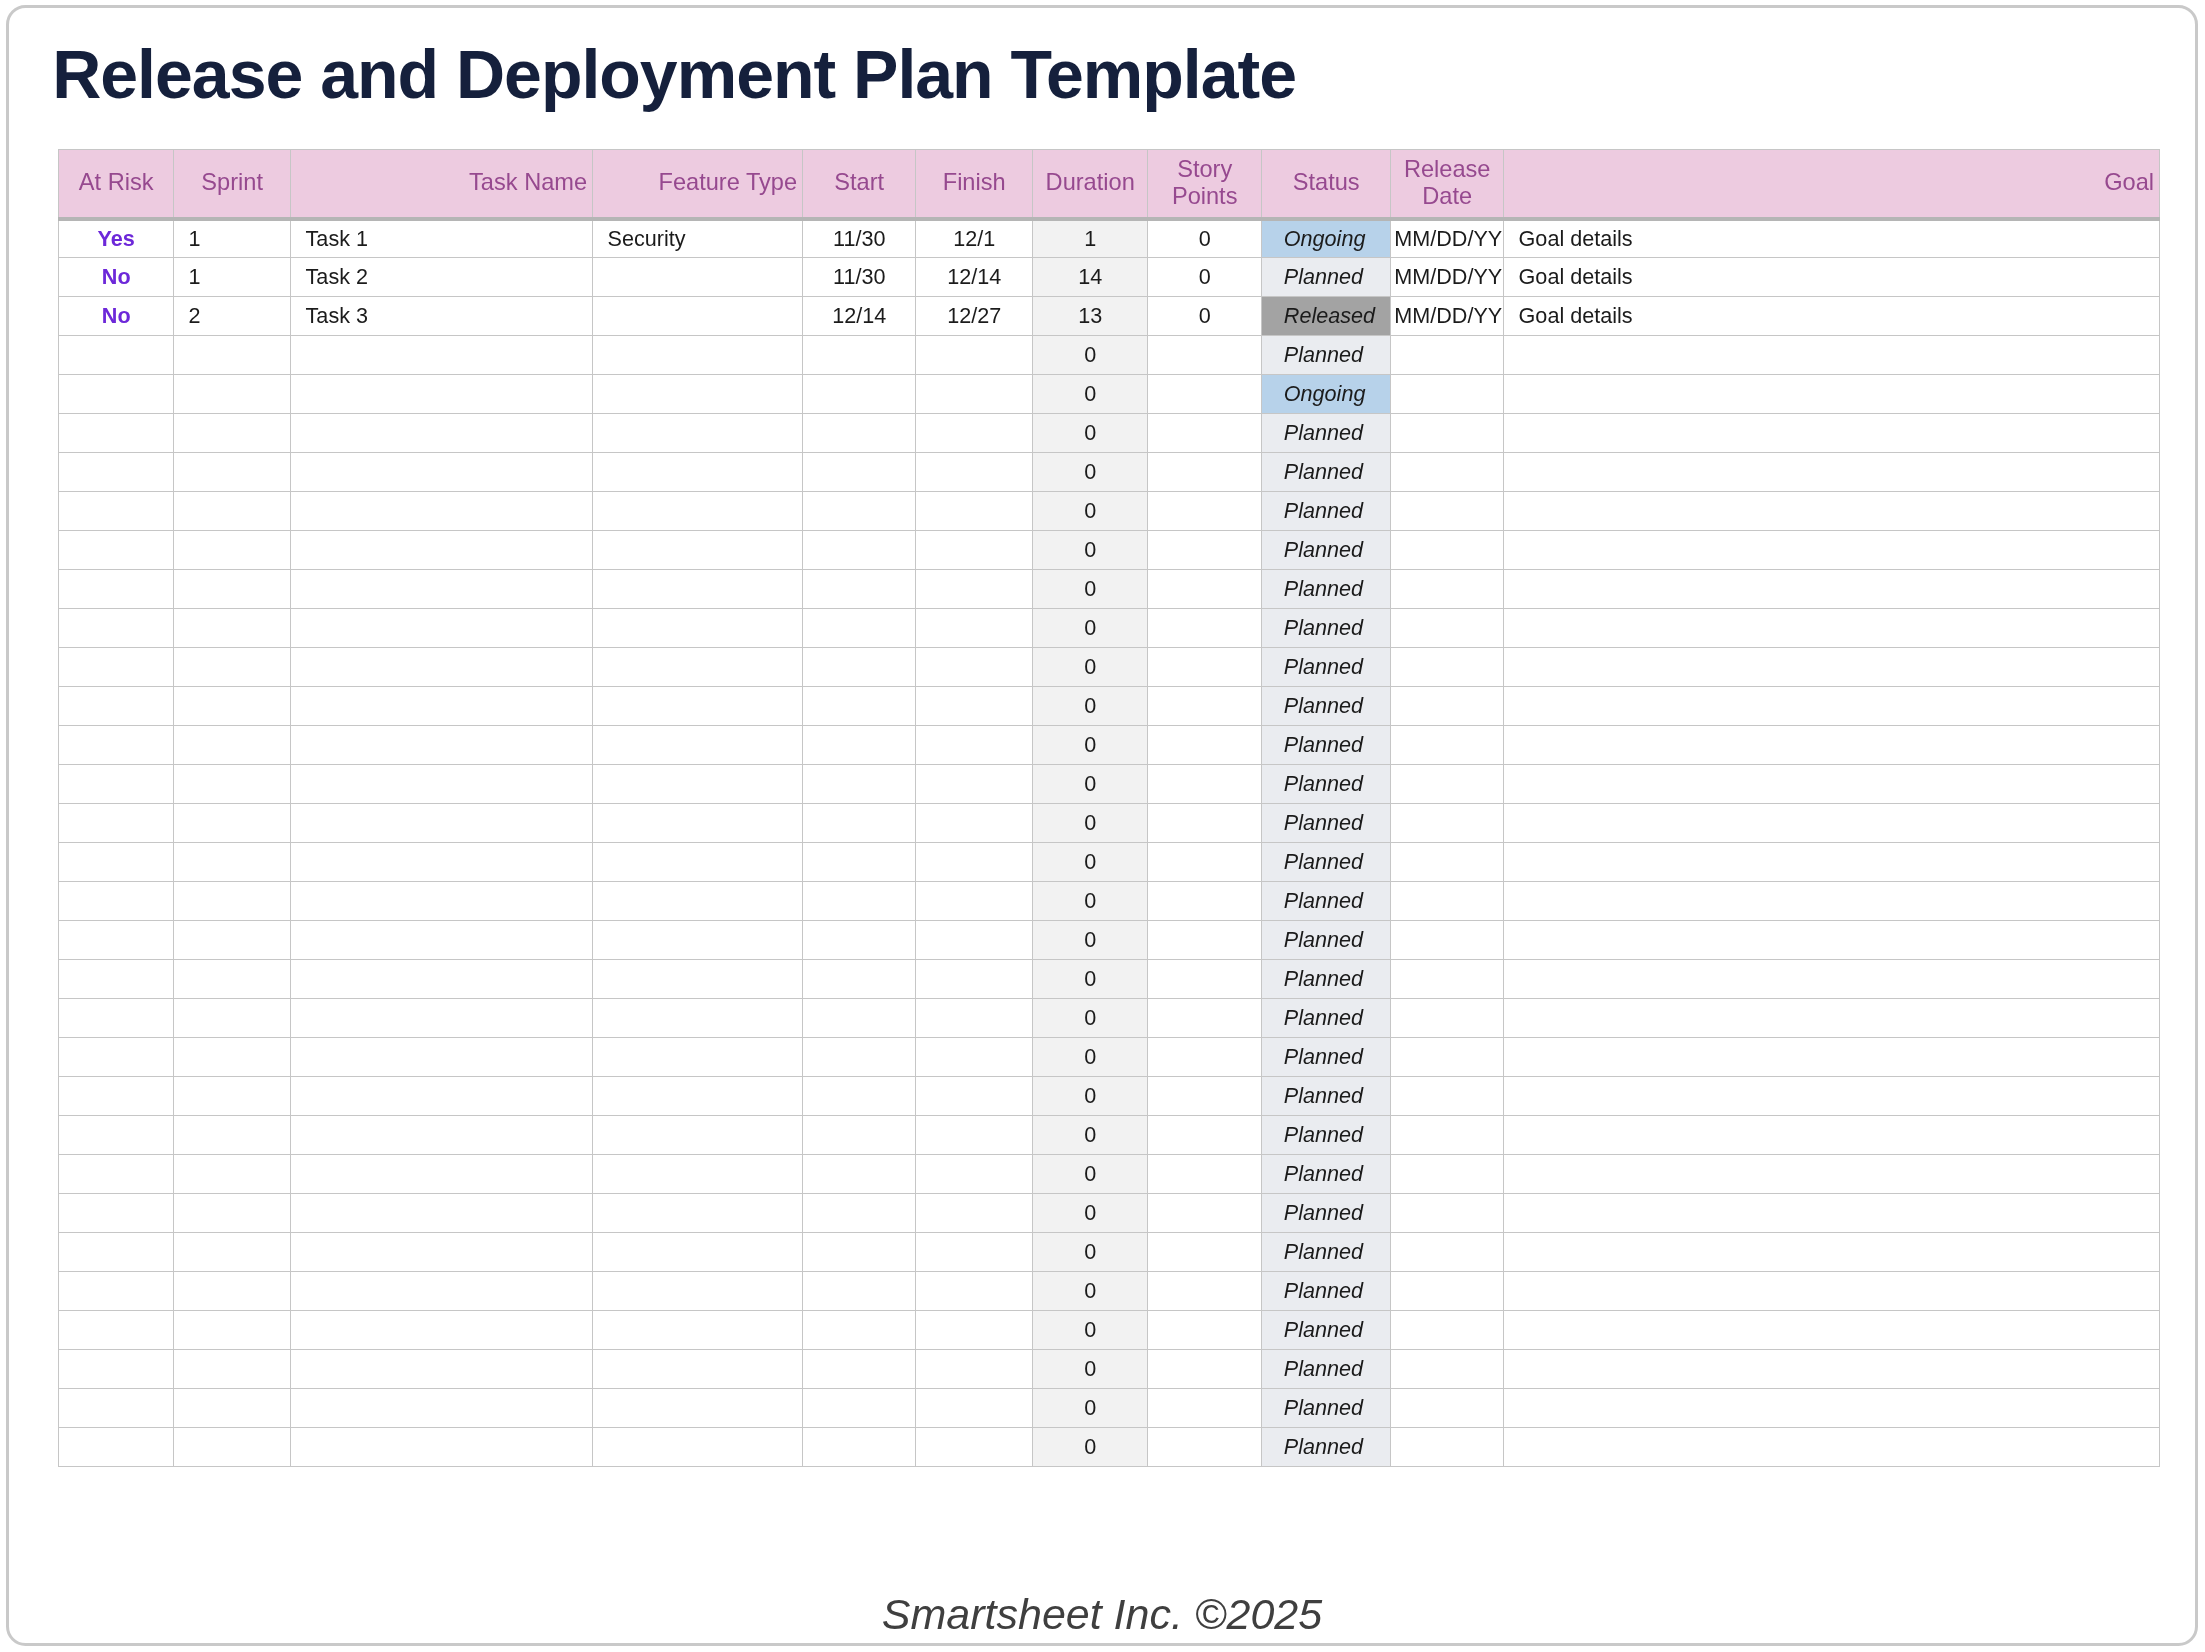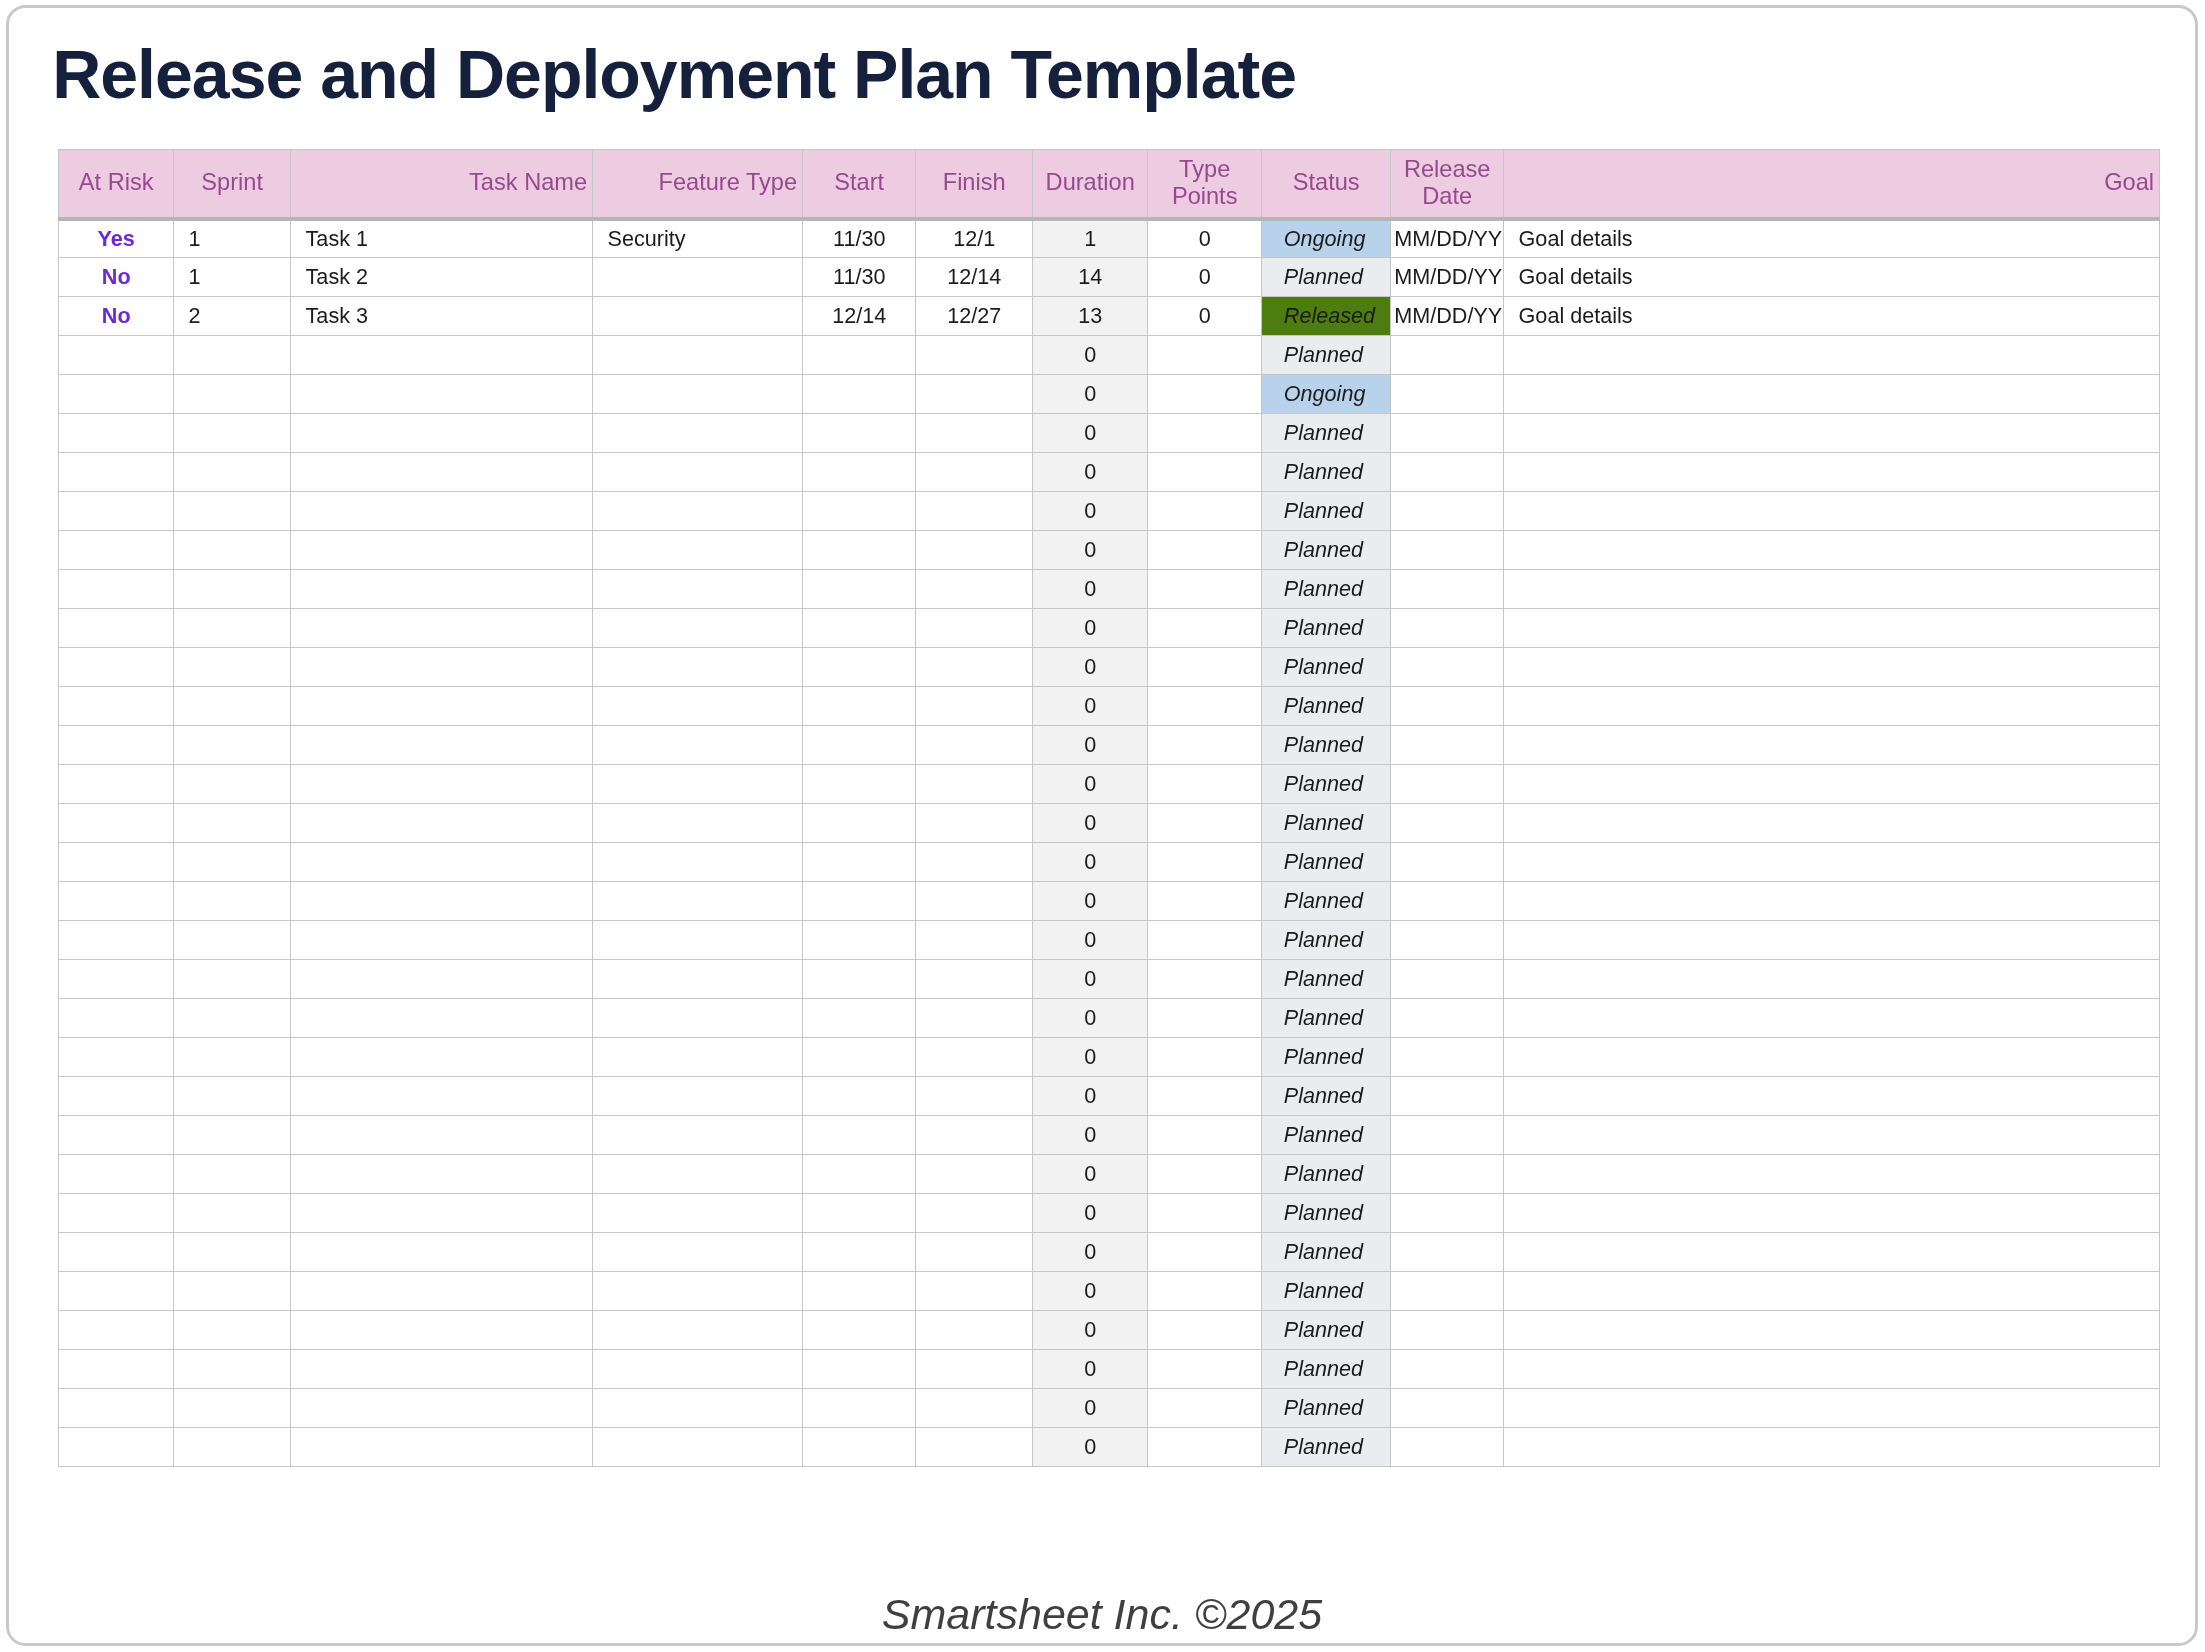--- a/index.html
+++ b/index.html
@@ -98,21 +98,21 @@
         </colgroup>
       <thead>
         <tr id="header-row">
             <th>At Risk</th>
             <th>Sprint</th>
             <th class="h-left">Task Name</th>
             <th class="h-left">Feature Type</th>
             <th>Start</th>
             <th>Finish</th>
             <th>Duration</th>
-            <th>Type Points</th>
+            <th>Story Points</th>
             <th>Status</th>
             <th>Release Date</th>
             <th class="h-left">Goal</th>
           </tr>
       </thead>
       <tbody id="body-rows">
           <tr>
             <td class="col-at_risk a-center bold">Yes</td>
             <td class="col-sprint a-left">1</td>
             <td class="col-task_name a-left">Task 1</td>
@@ -140,21 +140,21 @@
           </tr>
           <tr>
             <td class="col-at_risk a-center bold">No</td>
             <td class="col-sprint a-left">2</td>
             <td class="col-task_name a-left">Task 3</td>
             <td class="col-feature_type a-left"></td>
             <td class="col-start a-center">12/14</td>
             <td class="col-finish a-center">12/27</td>
             <td class="col-duration a-center shaded">13</td>
             <td class="col-story_points a-center">0</td>
-            <td class="col-status a-left" style="background: #4d7c0f;">Released</td>
+            <td class="col-status a-left" style="background: #a3a3a3;">Released</td>
             <td class="col-release_date a-center">MM/DD/YY</td>
             <td class="col-goal a-left">Goal details</td>
           </tr>
           <tr>
             <td class="col-at_risk a-center"></td>
             <td class="col-sprint a-left"></td>
             <td class="col-task_name a-left"></td>
             <td class="col-feature_type a-left"></td>
             <td class="col-start a-center"></td>
             <td class="col-finish a-center"></td>

